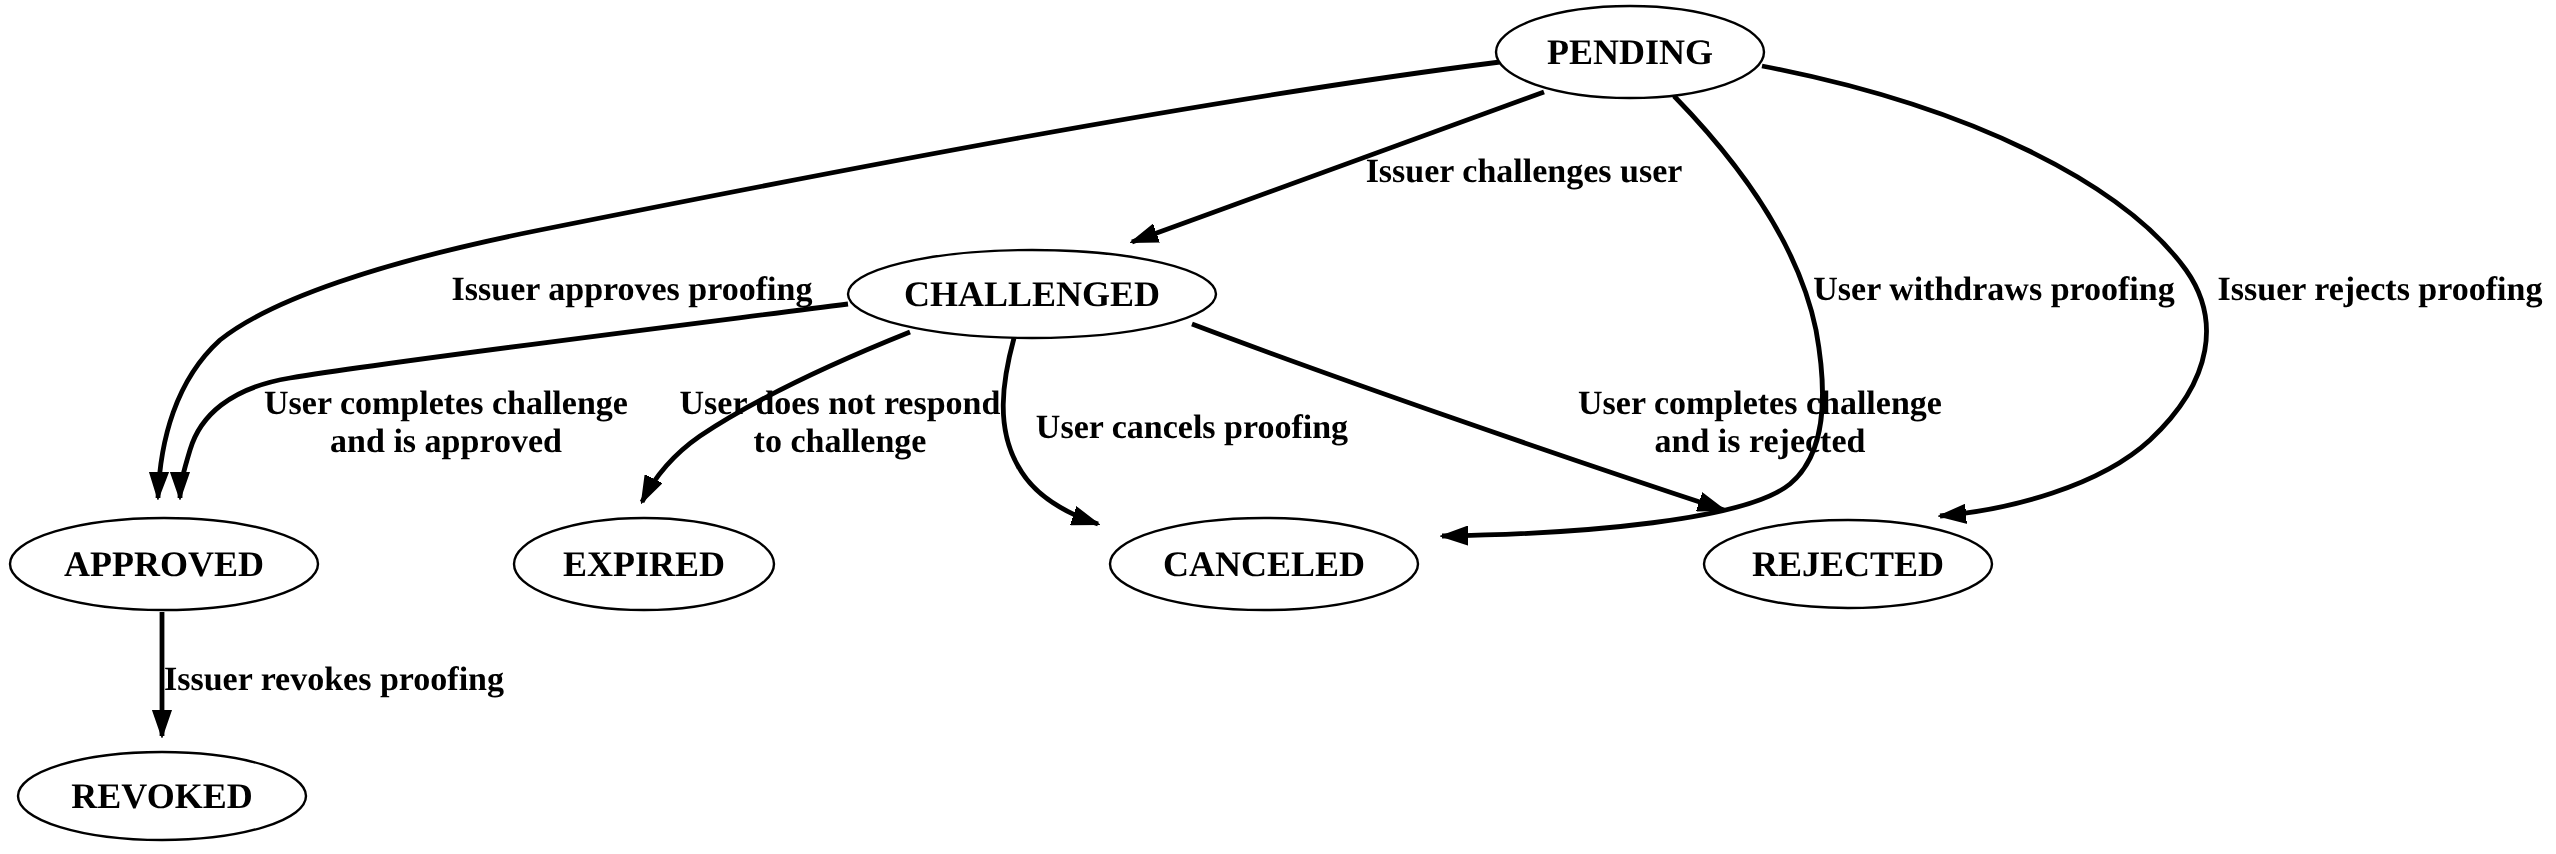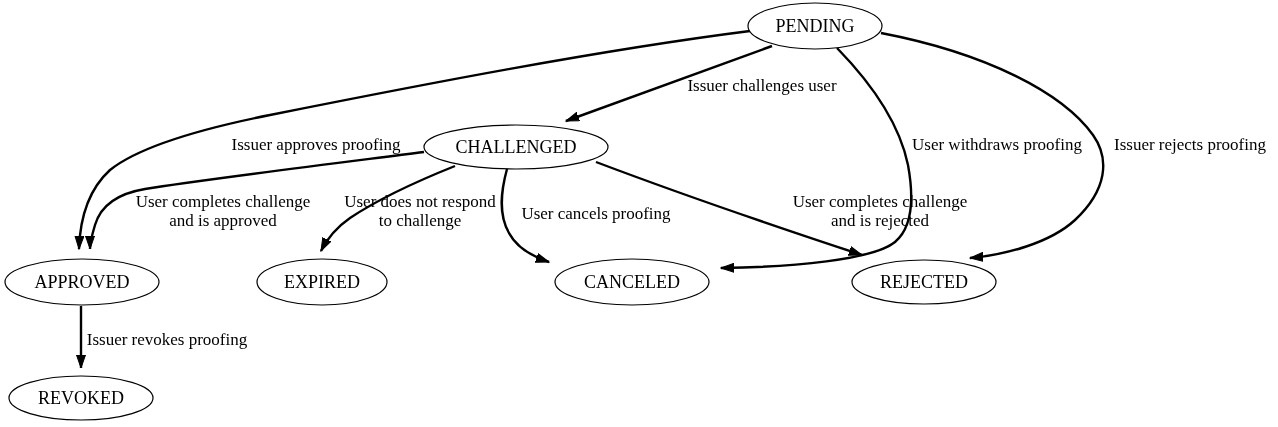--- a/index.html
+++ b/index.html
@@ -6,20 +6,21 @@
     margin: 0;
     padding: 0;
     background: #ffffff;
     width: 1278px;
     height: 427px;
     overflow: hidden;
   }
   #diagram-wrap {
     width: 1278px;
     height: 427px;
+    font-weight: bold;
   }
   svg {
     display: block;
     font-family: "Liberation Serif", "DejaVu Serif", serif;
   }
   .edge-line {
     fill: none;
     stroke: #000000;
     stroke-width: 2.4;
   }

